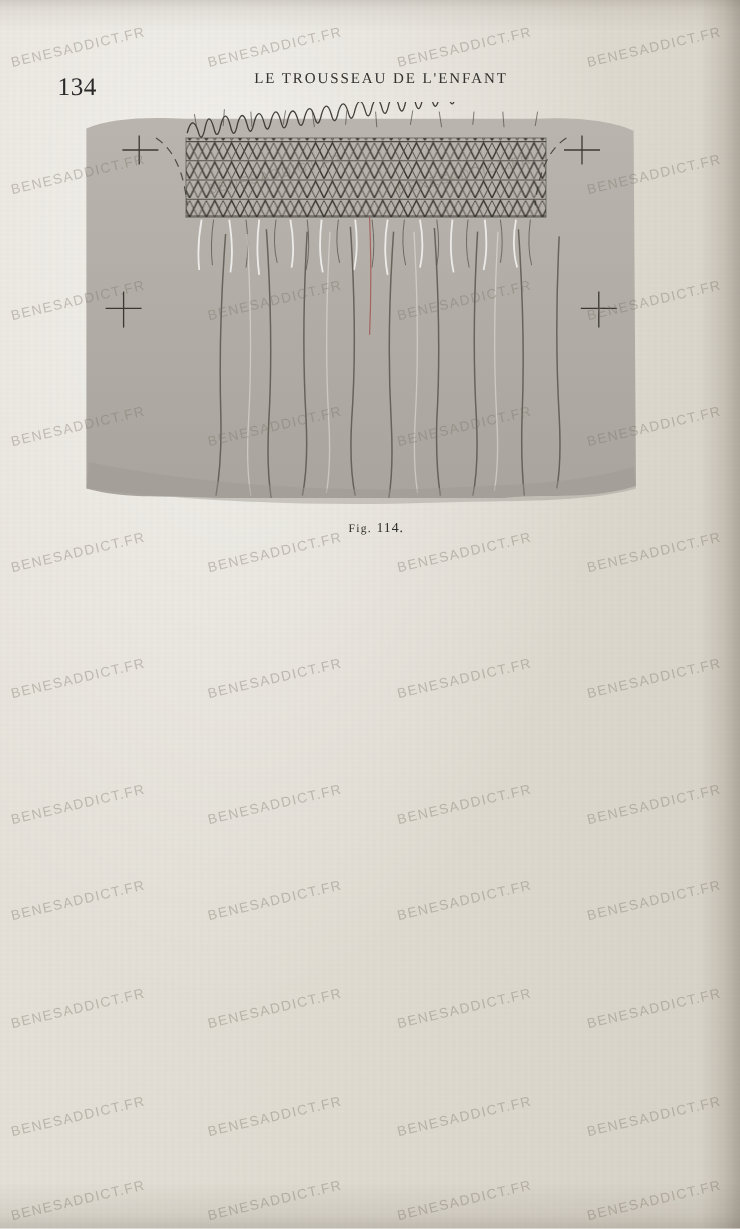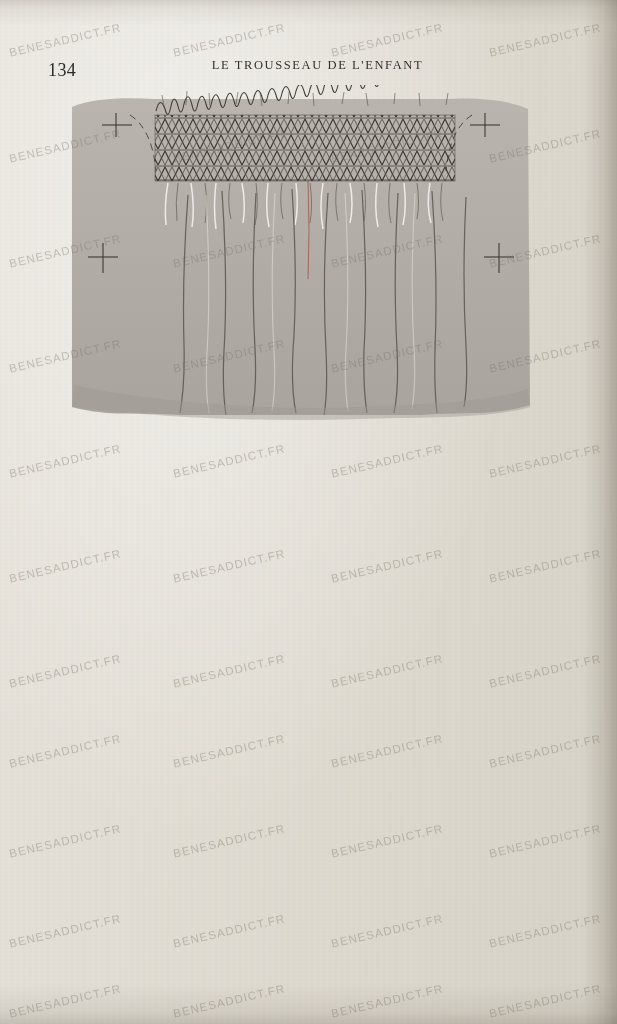--- a/index.html
+++ b/index.html
@@ -54,21 +54,21 @@
     width: 100%; height: 26px;
     background: linear-gradient(to top, rgba(90,80,65,0) 0%, rgba(90,80,65,0.08) 70%, rgba(70,60,48,0.16) 100%);
     pointer-events: none;
   }
 
   
   .folio {
     position: absolute;
     left: 48px;
     top: 60px;
-    font-size: 18px;
+    font-size: 21px;
     color: #2b2b2b;
     letter-spacing: 0.4px;
   }
   .running-head {
     position: absolute;
     left: 0; right: 12px;
     top: 58px;
     text-align: center;
     font-size: 12.5px;
     letter-spacing: 1.6px;
@@ -245,20 +245,24 @@
         <line x1="425" y1="28" x2="425" y2="52"></line>
         <line x1="424" y1="172" x2="454" y2="172"></line>
         <line x1="439" y1="158" x2="439" y2="188"></line>
       </g>
 
       <path d="M14 300 C 90 316, 200 326, 300 322 C 380 319, 430 316, 468 304
                L 470 322 C 430 334, 360 332, 300 334 C 180 338, 80 330, 12 322 Z" fill="#9e9a93" opacity="0.45"></path>
     </svg>
   </div>
 
+  <div class="fig-caption">
+    <span class="sc">Fig.</span>
+    <span>114.</span>
+  </div>
 
   <div class="body-text">
   </div>
 
   <div id="watermark-layer">
       <div class="wm" style="left: 8px; top: 34px;">BENESADDICT.FR</div>
       <div class="wm" style="left: 172px; top: 34px;">BENESADDICT.FR</div>
       <div class="wm" style="left: 330px; top: 34px;">BENESADDICT.FR</div>
       <div class="wm" style="left: 488px; top: 34px;">BENESADDICT.FR</div>
       <div class="wm" style="left: 8px; top: 140px;">BENESADDICT.FR</div>

